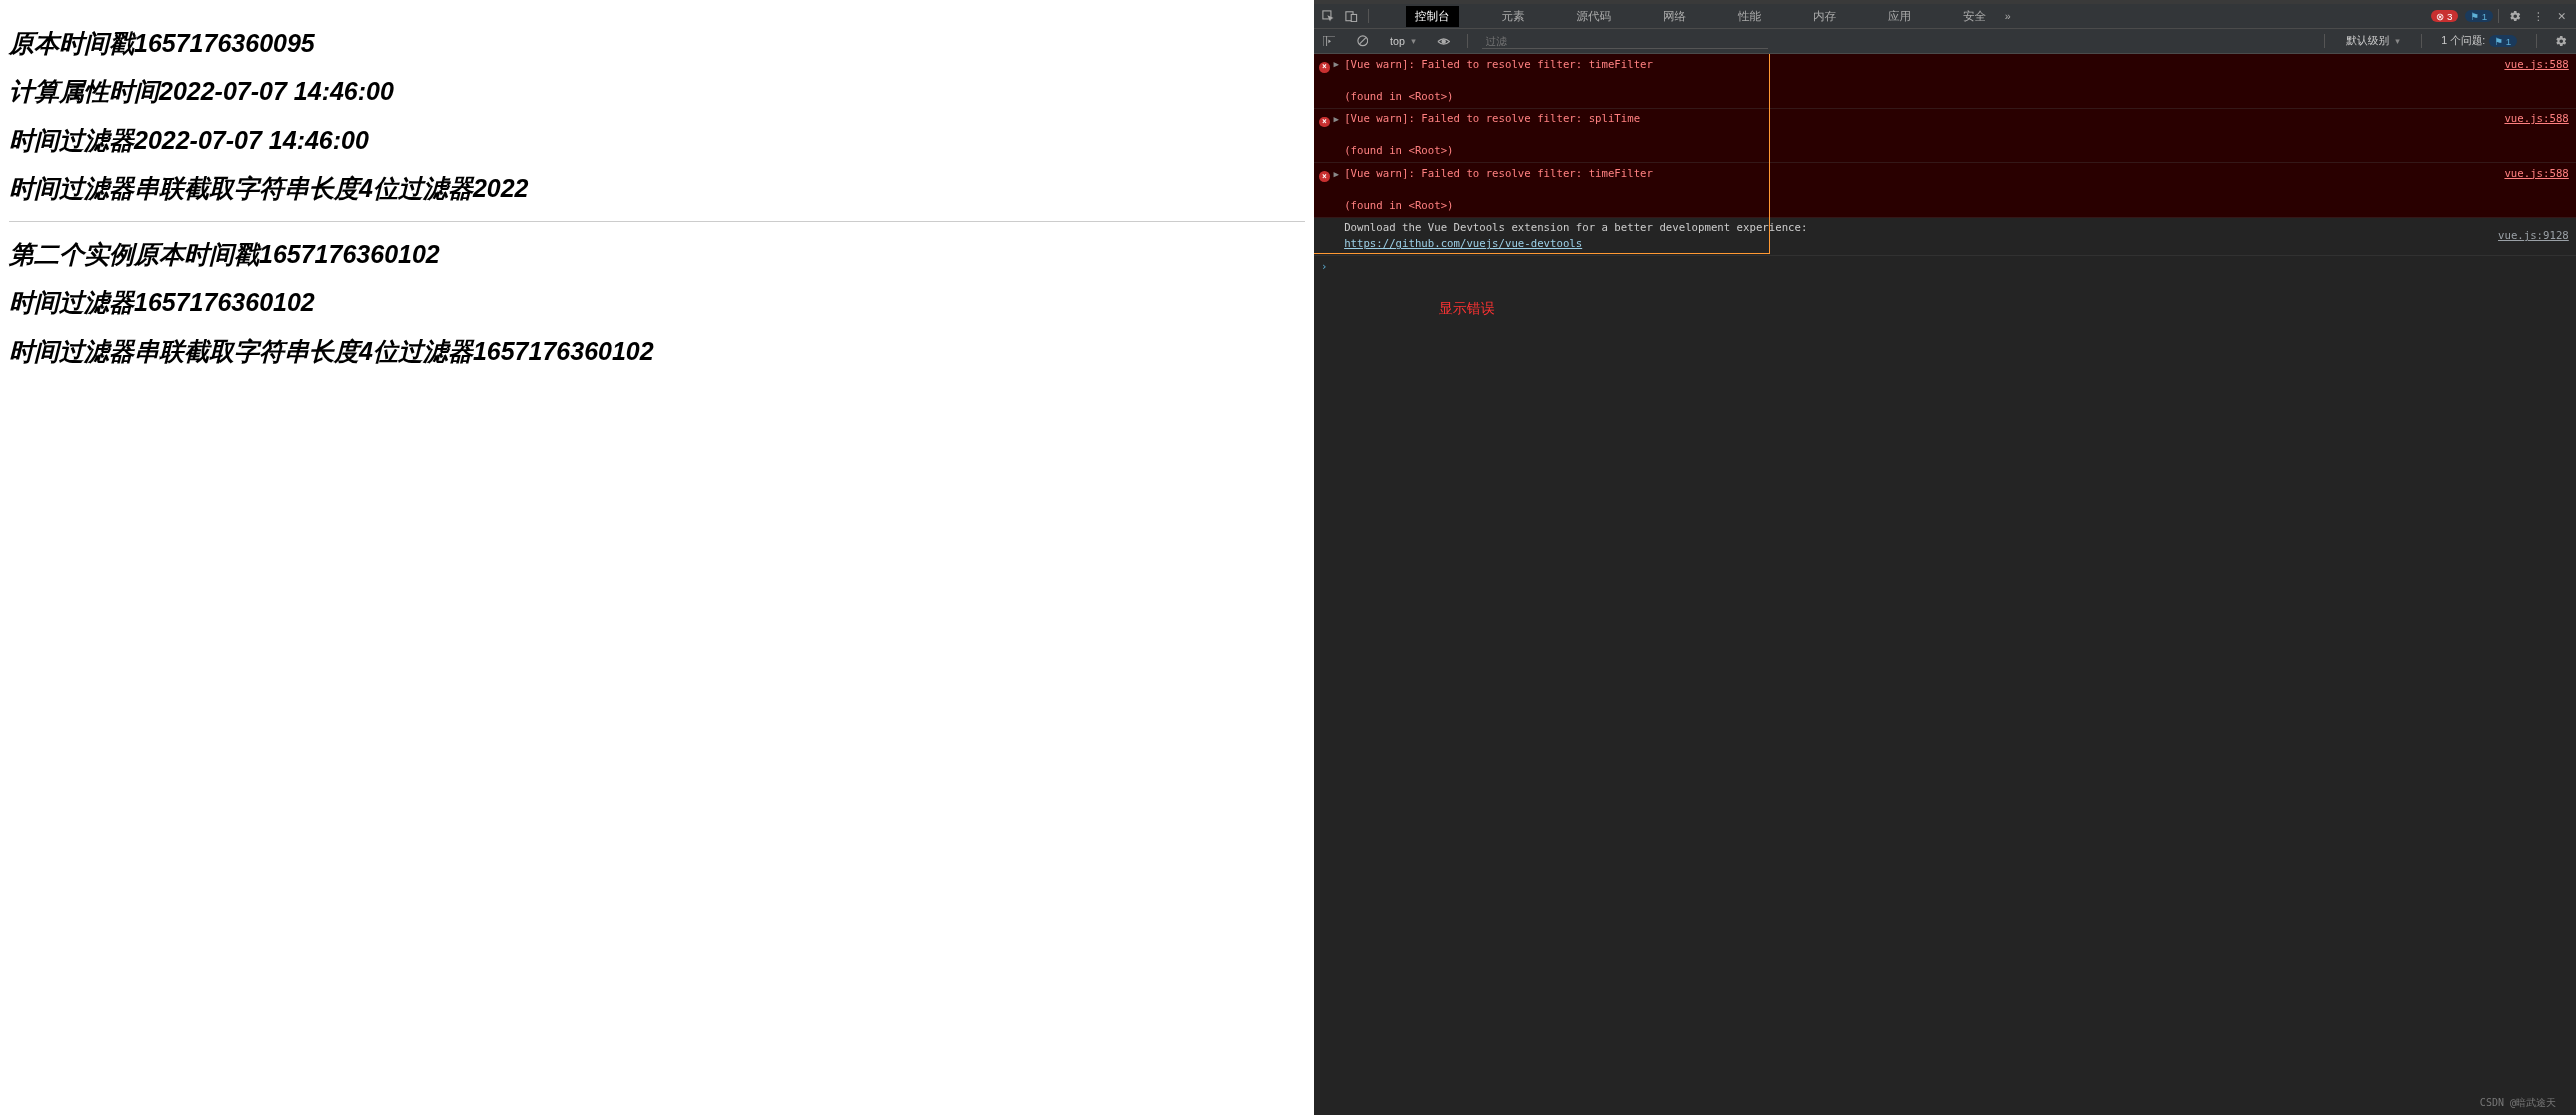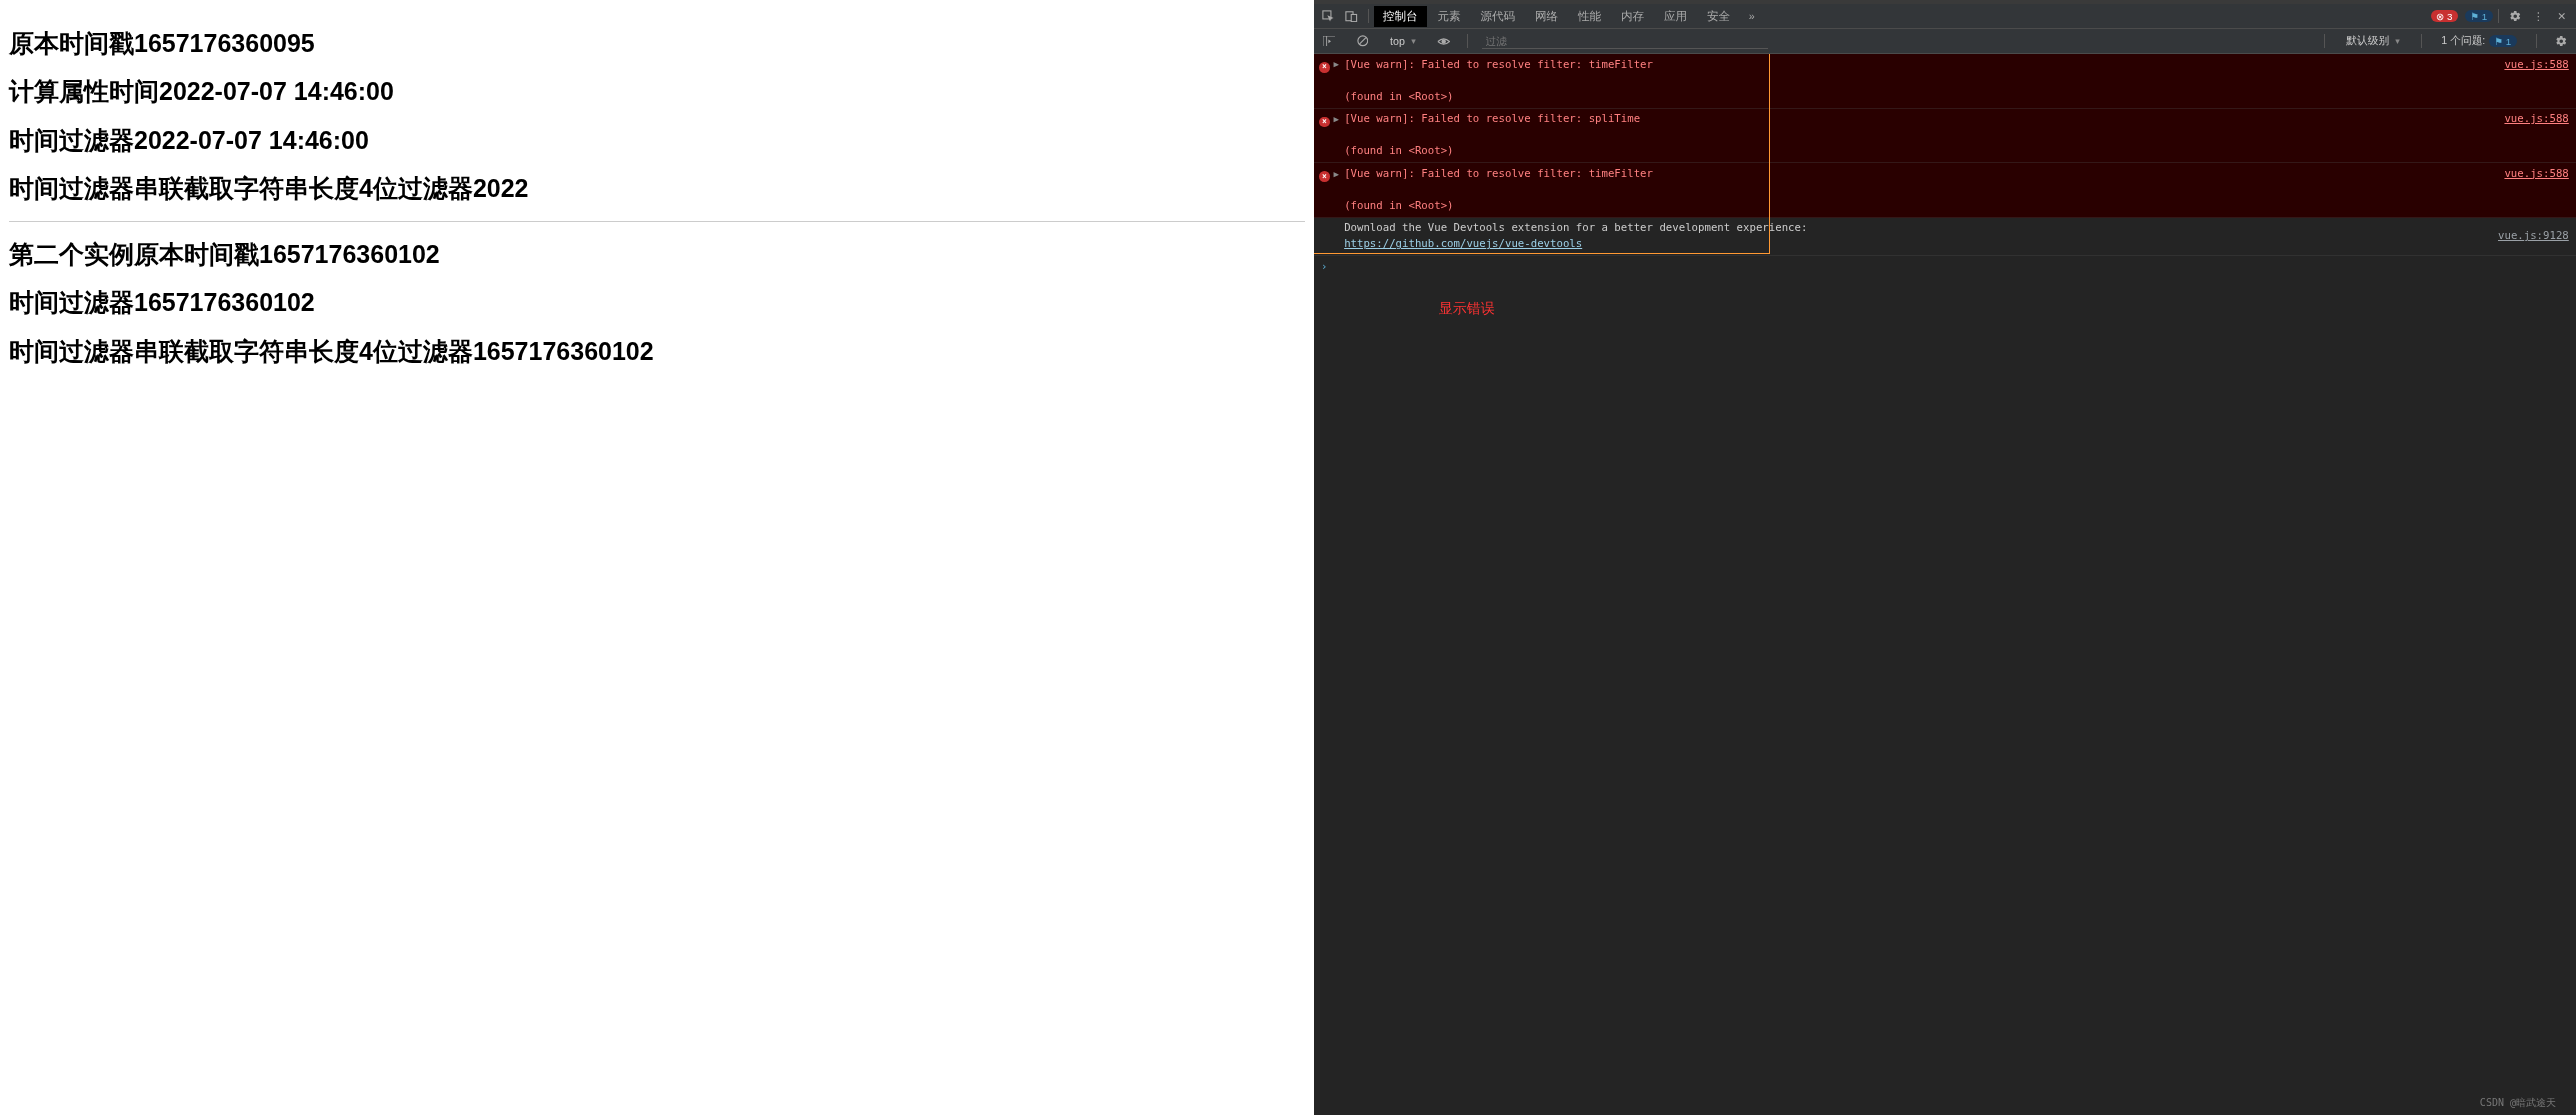--- a/index.html
+++ b/index.html
@@ -18,20 +18,21 @@
       background: #ffffff;
       padding: 10.7px 9px;
       overflow: auto;
     }
     .left-panel h2 {
       font-size: 25px;
       font-weight: 700;
       color: #000;
       margin: 16px 0;
       line-height: 1.3;
+      font-style: italic;
     }
     .left-panel hr {
       border: none;
       border-top: 0.9px solid #ccc;
       margin: 14.3px 0;
     }
 
     
     .right-panel {
       width: 49%;
@@ -66,20 +67,21 @@
       width: 0.9px; height: 14.3px; background: #555; margin: 0 3.6px;
     }
     .dt-tab {
       padding: 0 9px;
       height: 21px;
       display: flex;
       align-items: center;
       color: #aaa;
       cursor: pointer;
       font-size: 11.6px;
+      margin-left: 32px;
     }
     .dt-tab.active {
       background: #000;
       color: #fff;
     }
     .dt-tabs .spacer { flex: 1; }
     .badge-err {
       background: #c83030;
       color: #fff;
       border-radius: 7.2px;

